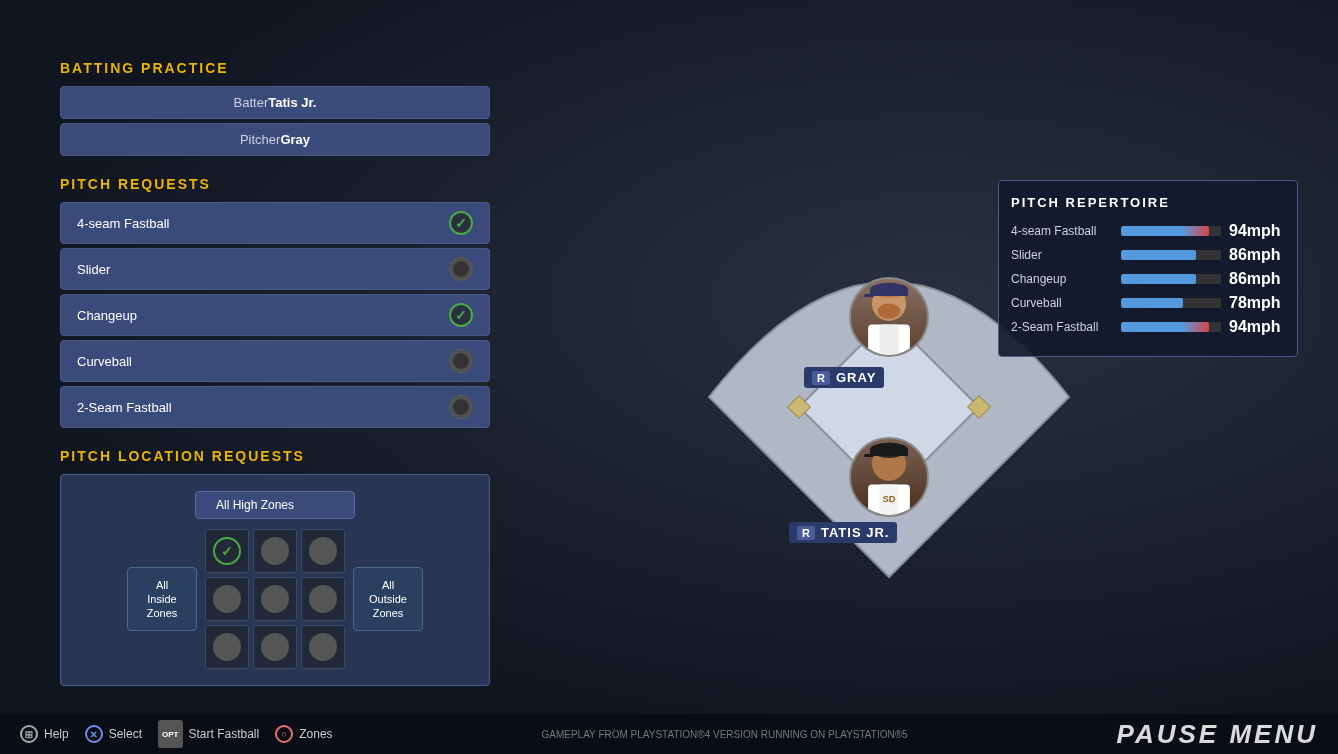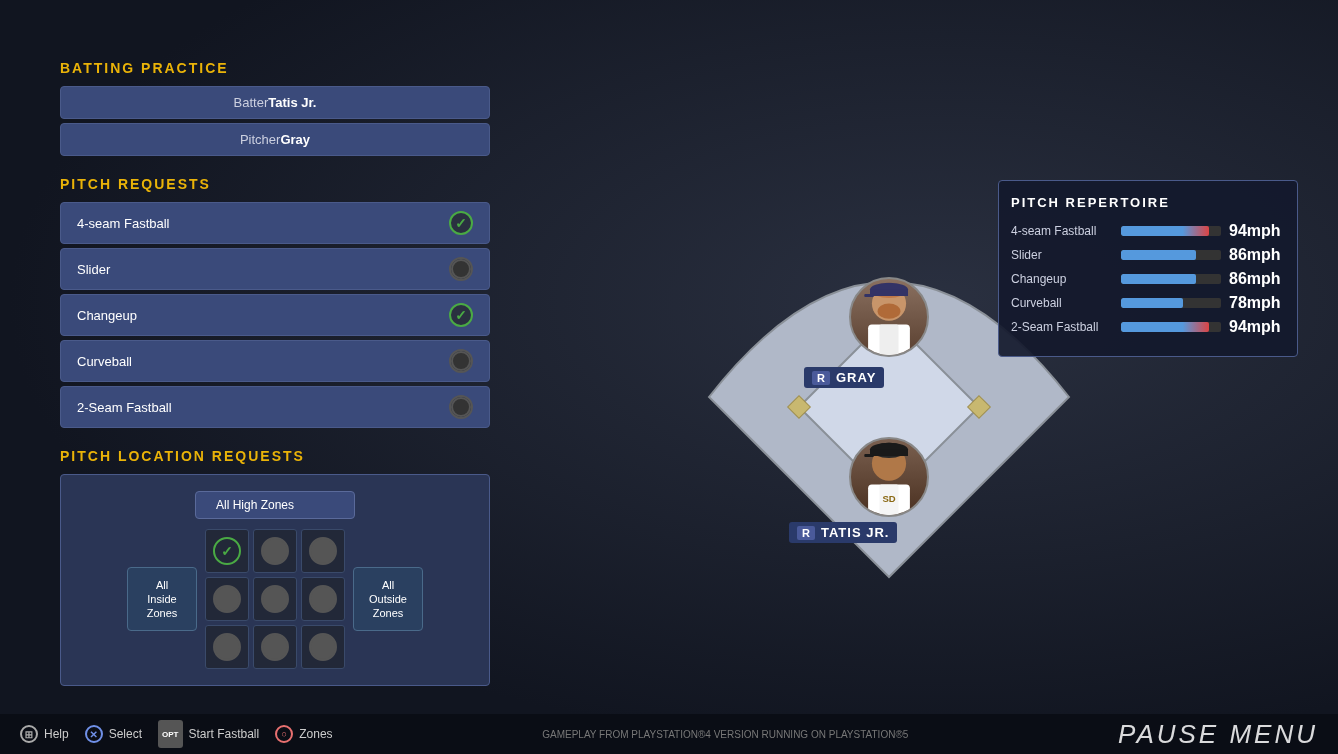--- a/index.html
+++ b/index.html
@@ -394,21 +394,21 @@
     }
 
     .ctrl-btn.gamepad {
       background: transparent;
       border: 2px solid #aaa;
       color: #aaa;
     }
 
     .pause-menu-title {
       font-size: 26px;
-      font-weight: 400;
+      font-weight: 700;
       font-style: italic;
       color: rgba(255,255,255,0.85);
       letter-spacing: 3px;
       text-transform: uppercase;
     }
 
     .bottom-center-text {
       font-size: 10px;
       color: #777;
       text-align: right;

